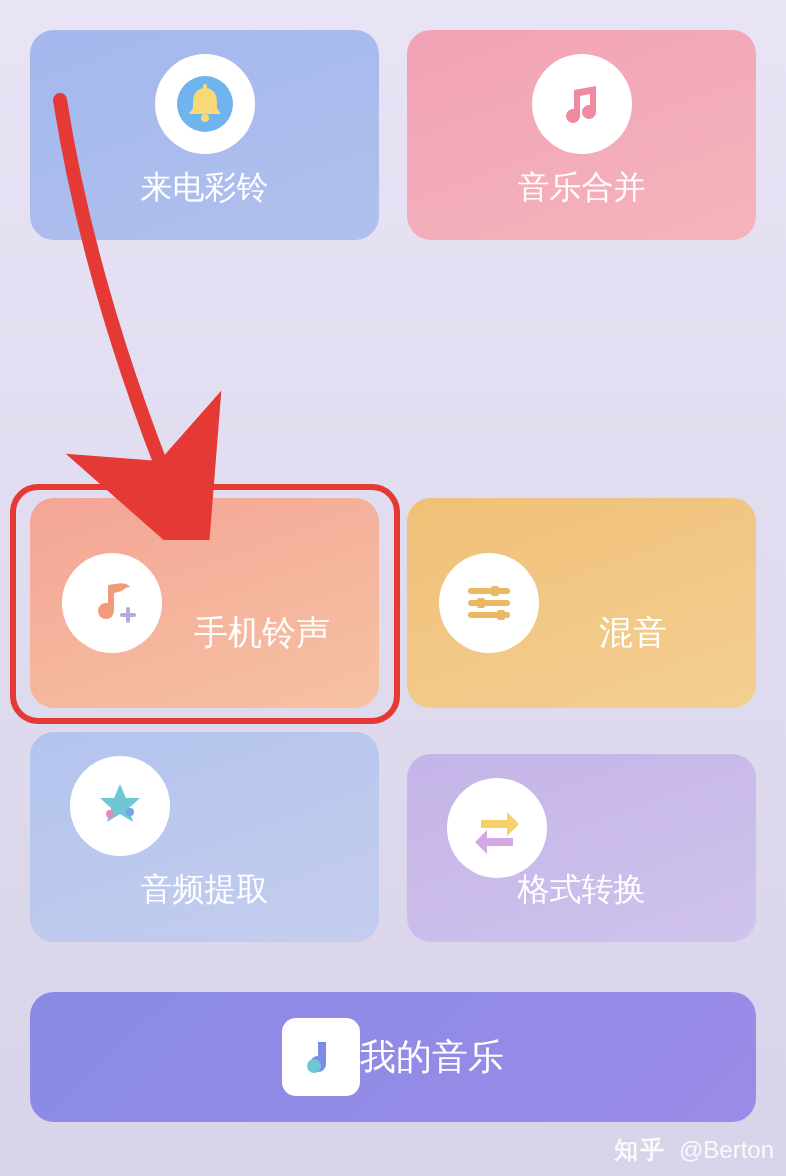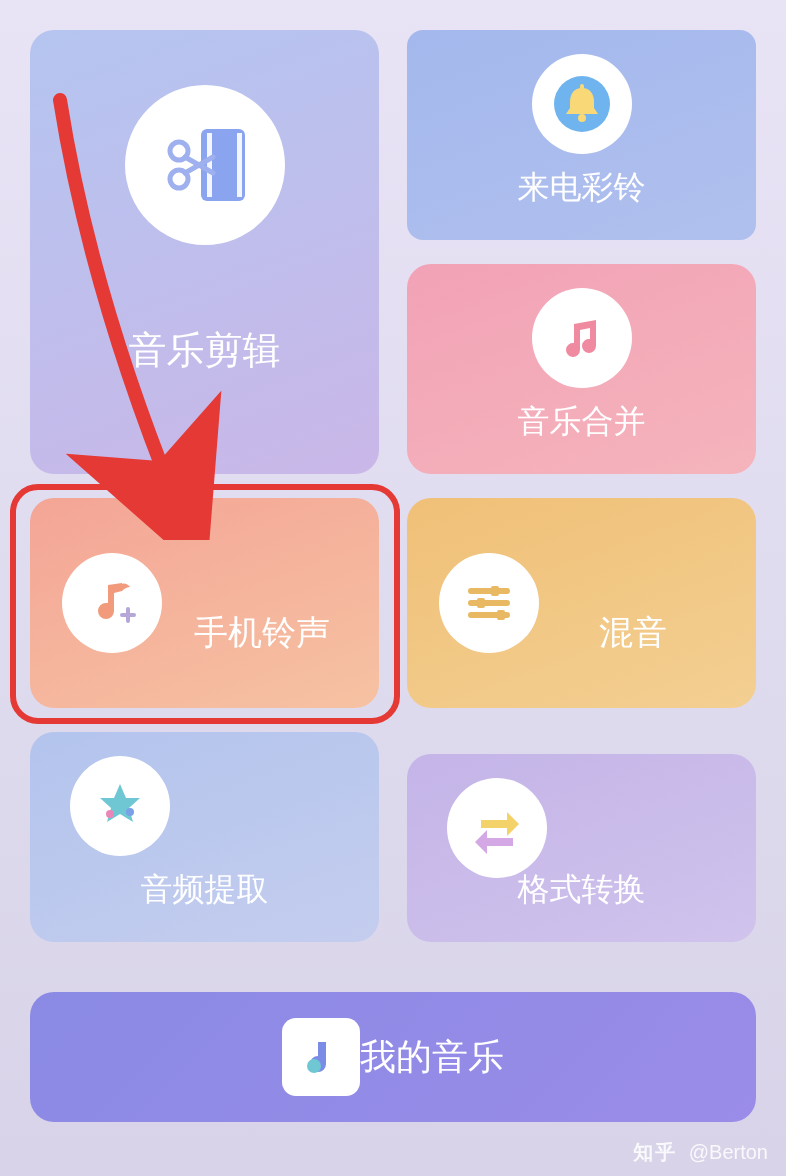--- a/index.html
+++ b/index.html
@@ -38,21 +38,20 @@
   .tile-edit {
     grid-row: 1 / span 2;
     background: linear-gradient(160deg, #b5c5f0 0%, #c9b7e8 100%);
   }
   .tile-edit .icon-circle { width: 160px; height: 160px; top: 55px; left: 50%; transform: translateX(-50%); }
   .tile-edit .tile-label { top: 295px; left: 0; right: 0; font-size: 38px; }
 
   
   .tile-ringtone {
     background: linear-gradient(160deg, #a4b8ed 0%, #b0c0ee 100%);
-    border-radius: 16px;
   }
   .tile-ringtone .icon-circle { width: 100px; height: 100px; top: 24px; left: 50%; transform: translateX(-50%); }
   .tile-ringtone .tile-label { bottom: 30px; left: 0; right: 0; }
 
   
   .tile-merge {
     background: linear-gradient(160deg, #f2a2b6 0%, #f5b4bc 100%);
   }
   .tile-merge .icon-circle { width: 100px; height: 100px; top: 24px; left: 50%; transform: translateX(-50%); }
   .tile-merge .tile-label { bottom: 30px; left: 0; right: 0; }
@@ -137,48 +136,34 @@
     position: absolute;
     top: 90px; left: 30px;
     width: 200px; height: 450px;
     z-index: 6;
     pointer-events: none;
   }
 
   
   .watermark {
     position: absolute;
-    right: 18px; bottom: 10px;
+    right: 12px; bottom: 10px;
     color: rgba(255,255,255,0.85);
-    font-size: 20px;
+    font-size: 24px;
     z-index: 10;
     margin-left: 42px;
   }
   .watermark .zh { letter-spacing: 2px; font-weight: 600; margin-right: 6px; }
 
 </style>
 </head>
 <body>
 
 <div class="grid">
 
-  <div class="tile tile-edit">
-    <div class="icon-circle">
-      <svg width="100" height="100" viewBox="0 0 100 100">
-        <rect x="46" y="14" width="44" height="72" rx="6" fill="#8aa4f0"></rect>
-        <rect x="52" y="18" width="5" height="64" fill="#fff" opacity="0.9"></rect>
-        <rect x="82" y="18" width="5" height="64" fill="#fff" opacity="0.9"></rect>
-        <circle cx="24" cy="36" r="9" fill="none" stroke="#9eb0ee" stroke-width="5"></circle>
-        <circle cx="24" cy="64" r="9" fill="none" stroke="#9eb0ee" stroke-width="5"></circle>
-        <line x1="30" y1="42" x2="58" y2="58" stroke="#9eb0ee" stroke-width="5" stroke-linecap="round"></line>
-        <line x1="30" y1="58" x2="58" y2="42" stroke="#9eb0ee" stroke-width="5" stroke-linecap="round"></line>
-      </svg>
-    </div>
-    <div class="tile-label">音乐剪辑</div>
-  </div>
 
   <div class="tile tile-ringtone">
     <div class="icon-circle">
       <svg width="60" height="60" viewBox="0 0 60 60">
         <circle cx="30" cy="30" r="28" fill="#6fb4ee"></circle>
         <path d="M30 14 C22 14 18 20 18 28 L18 34 L14 40 L46 40 L42 34 L42 28 C42 20 38 14 30 14 Z" fill="#f8d877"></path>
         <circle cx="30" cy="44" r="4" fill="#f8d877"></circle>
         <rect x="28" y="10" width="4" height="6" rx="2" fill="#f8d877"></rect>
       </svg>
     </div>

